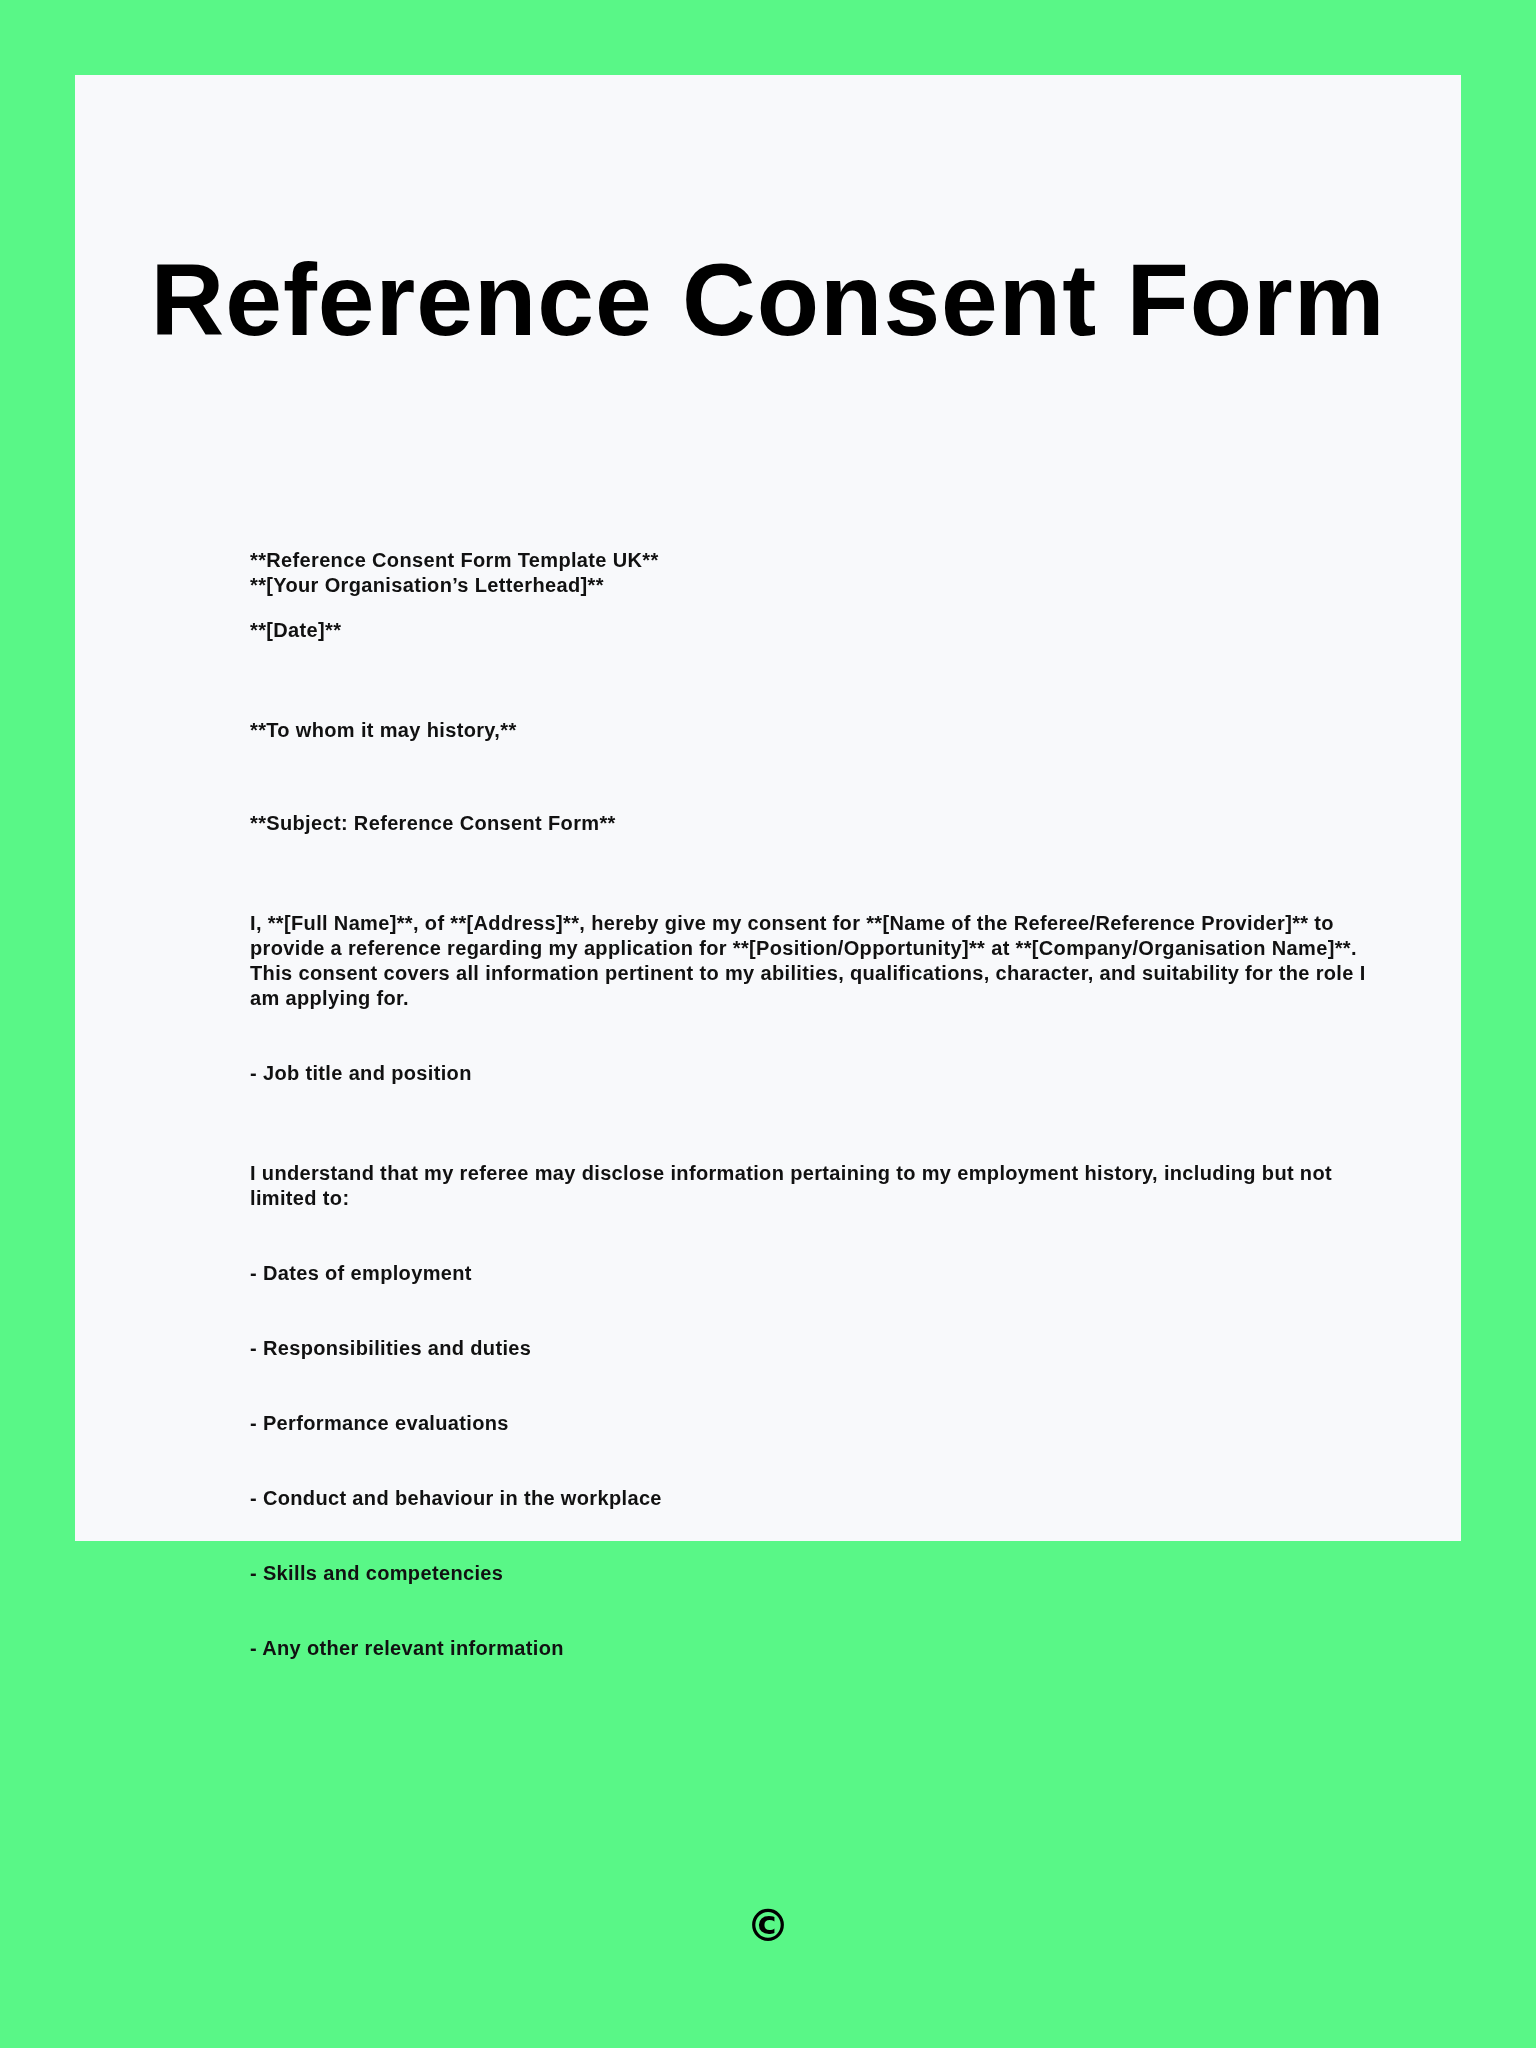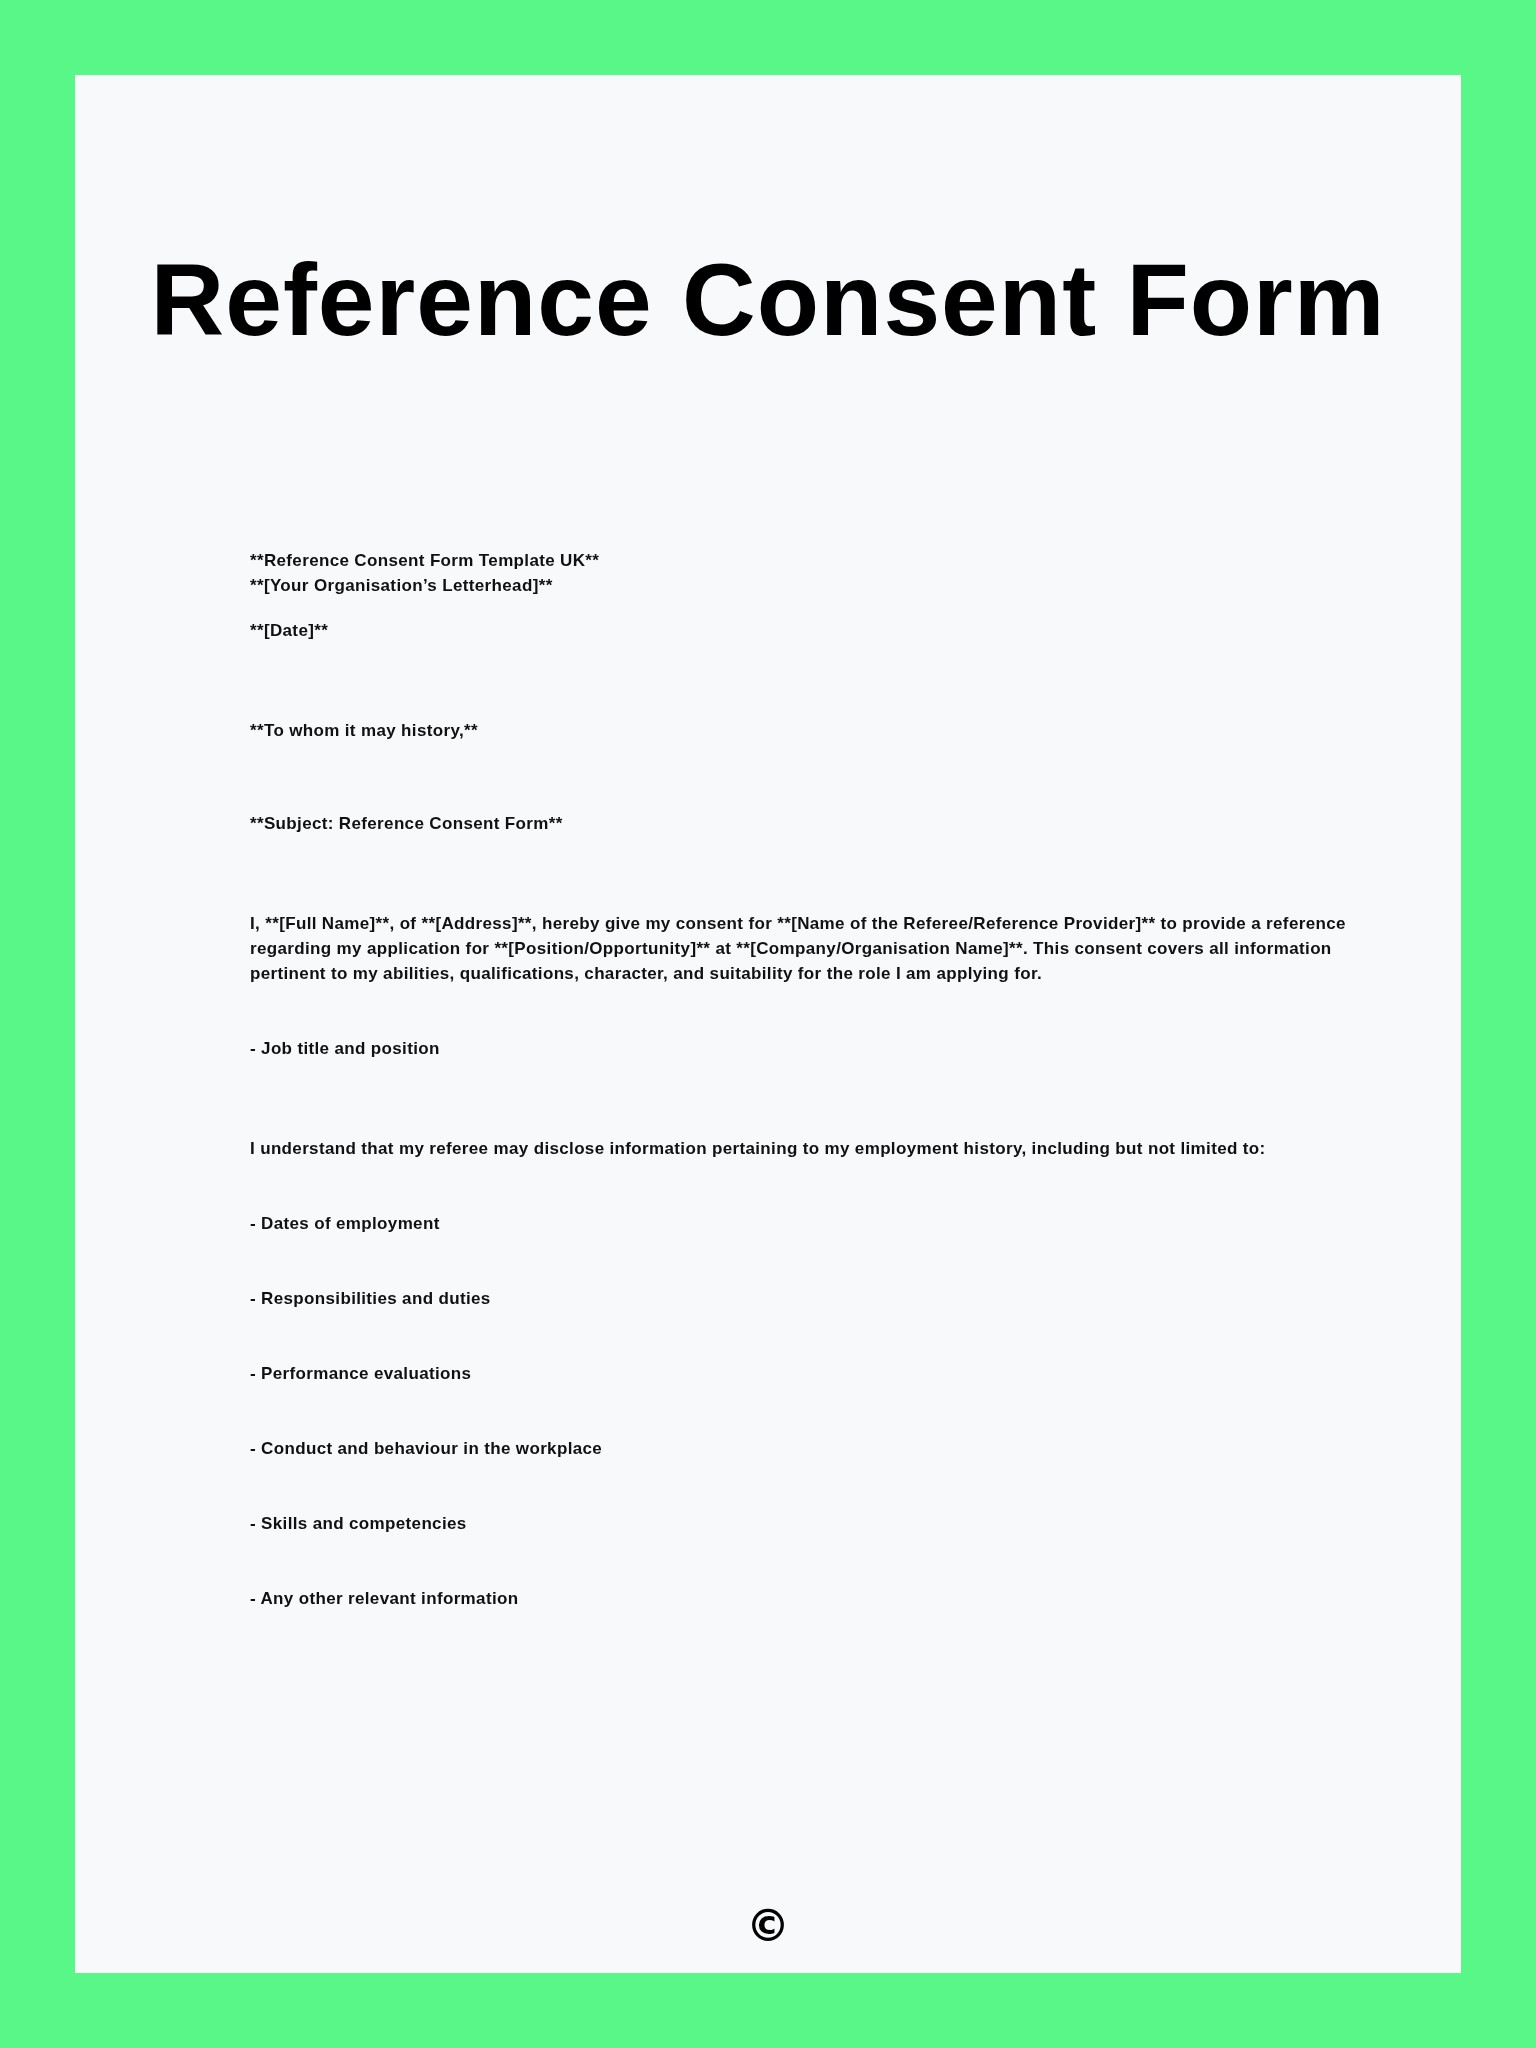--- a/index.html
+++ b/index.html
@@ -1,31 +1,31 @@
 <!DOCTYPE html>
 <html><head>
 <meta charset="utf-8">
 <style>
   html, body { margin:0; padding:0; }
   body {
     width:1536px; height:2048px; background:#59f787; position:relative; overflow:hidden;
     font-family:"Liberation Sans", sans-serif;
   }
   .page {
-    position:absolute; left:75px; top:75px; width:1386px; height:1898px;
+    position:absolute; left:75px; top:75px; width:1386px; height:1466px;
     background:#f8f9fb;
   }
   .title {
     position:absolute; left:0; width:1386px; top:175px;
     text-align:center; font-weight:bold; font-size:102px; line-height:101px;
     color:#000; margin:0; letter-spacing:1px;
   }
   .body {
     position:absolute; left:175px; top:473px; width:1130px;
-    font-weight:bold; font-size:17px; line-height:25px; color:#111;
+    font-weight:bold; font-size:20px; line-height:25px; color:#111;
     letter-spacing:0.35px;
   }
   .body p { margin:0; }
   .copyright {
     position:absolute; left:0; width:1386px; top:1826px; text-align:center;
     font-size:44px; line-height:50px; color:#000; font-weight:bold;
     font-family:"DejaVu Sans", sans-serif;
   }
 </style>
 </head>

